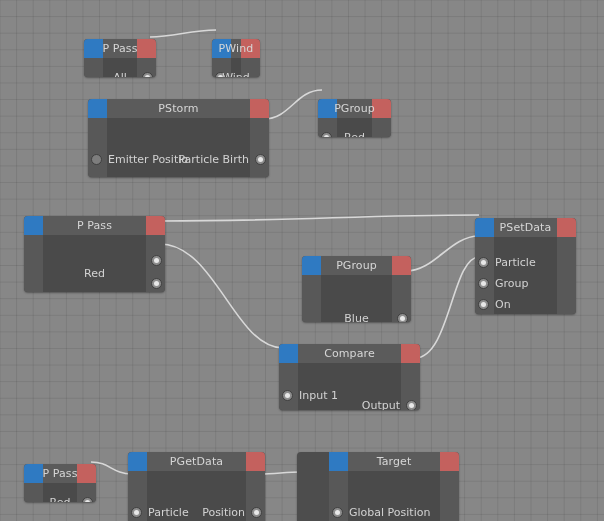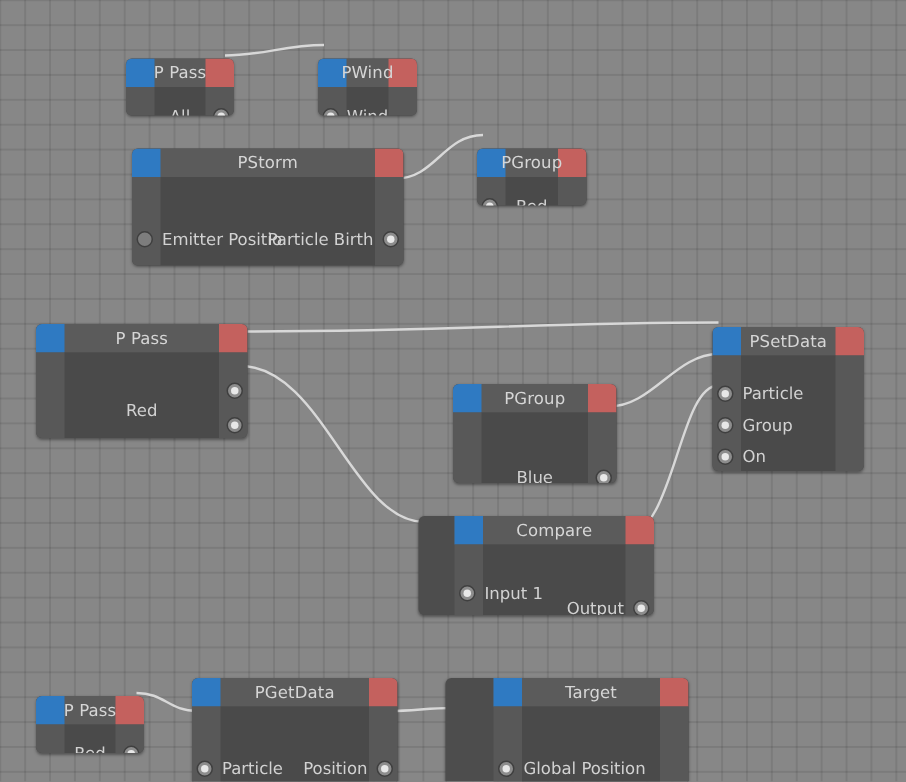--- a/index.html
+++ b/index.html
@@ -147,21 +147,21 @@
         <div class="node-body">
           <div class="body-inner"></div>
           <div class="rows">
             <div class="row" style="top: 10px;">
               <span class="port right filled" style="top: 3.5px;"></span>
               <span class="label center">All</span>
             </div>
           </div>
         </div>
       </div>
-      <div class="node" style="left: 212px; top: 11px; width: 66px; height: 38px;">
+      <div class="node" style="left: 212px; top: 11px; width: 48px; height: 38px;">
         <div class="node-header">
           <div class="hdr-blue"></div>
           <div class="hdr-red"></div>
           <span class="node-title">PWind</span>
         </div>
         <div class="node-body">
           <div class="body-inner"></div>
           <div class="rows">
             <div class="row" style="top: 10px;">
               <span class="port left filled" style="top: 3.5px;"></span>
@@ -260,21 +260,21 @@
         <div class="node-body">
           <div class="body-inner"></div>
           <div class="rows">
             <div class="row" style="top: 34px; padding-left: 8px;">
               <span class="port right filled" style="top: 3.5px;"></span>
               <span class="label center">Blue</span>
             </div>
           </div>
         </div>
       </div>
-      <div class="node" style="left: 279px; top: 316px; width: 157px; height: 66px; padding-left: 24px;">
+      <div class="node" style="left: 279px; top: 316px; width: 141px; height: 66px;">
         <div class="node-header">
           <div class="hdr-blue"></div>
           <div class="hdr-red"></div>
           <span class="node-title">Compare</span>
         </div>
         <div class="node-body">
           <div class="body-inner"></div>
           <div class="rows">
             <div class="row" style="top: 23px; text-align: center;">
               <span class="port left filled" style="top: 3.5px;"></span>

